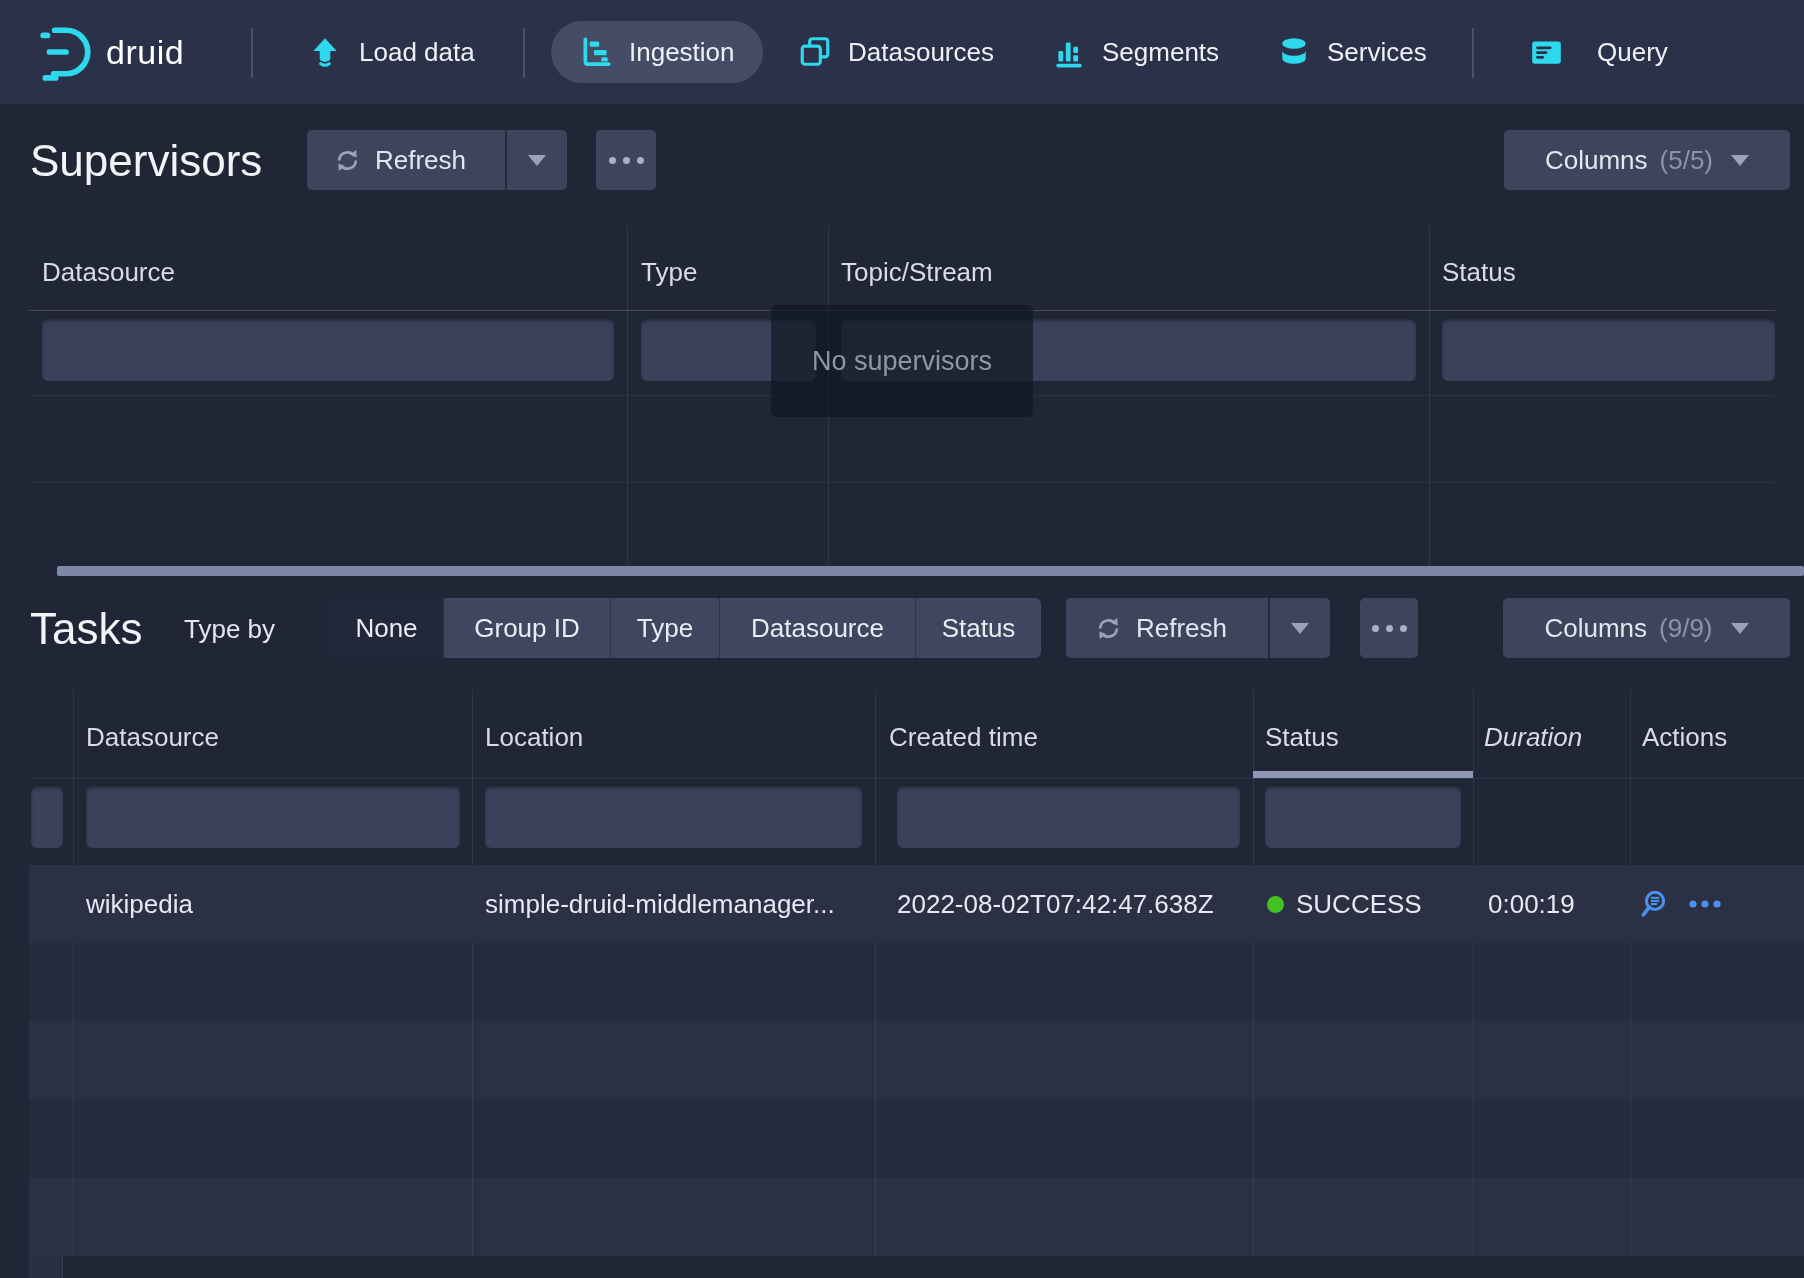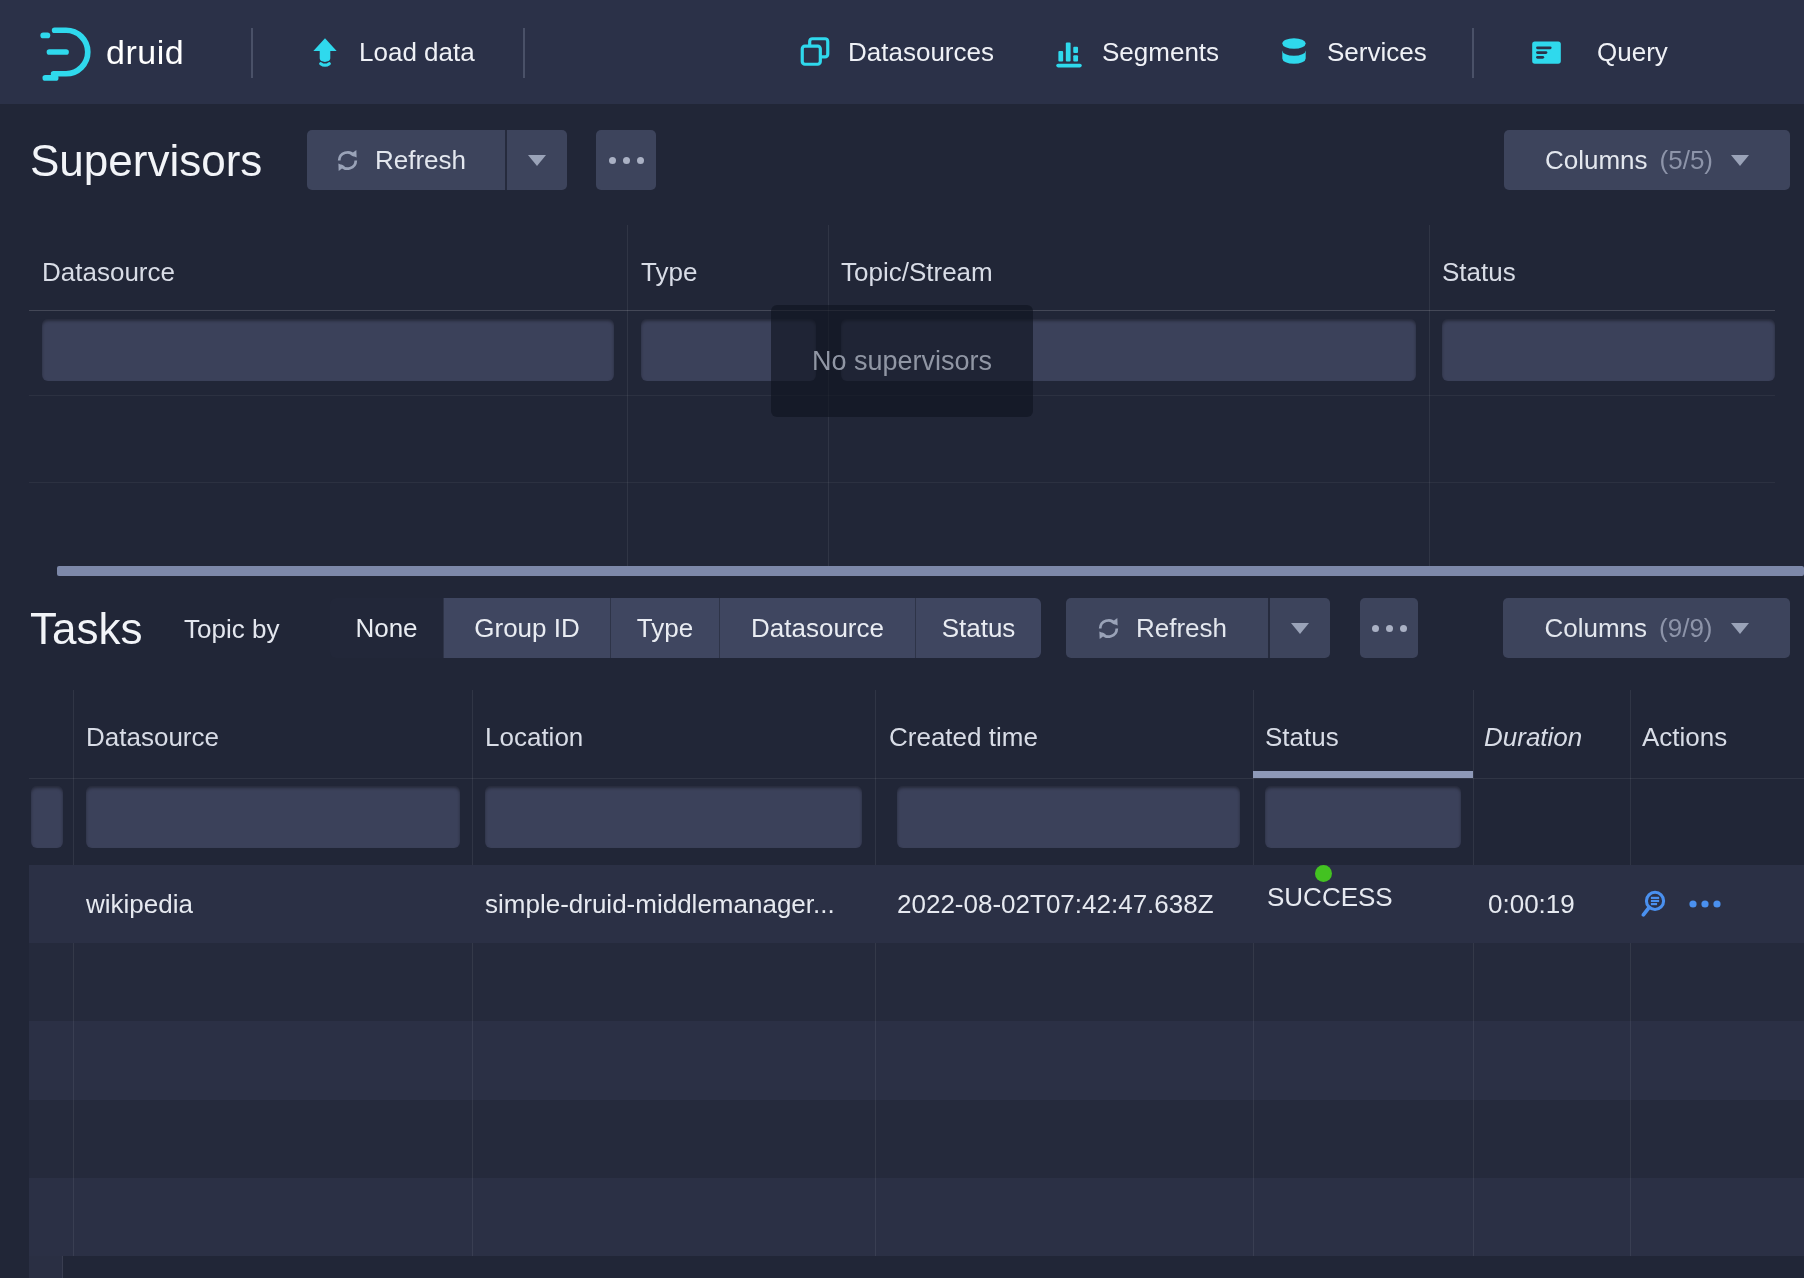--- a/index.html
+++ b/index.html
@@ -79,20 +79,33 @@
         <svg width="36" height="32" viewBox="0 0 34 30">
           <path d="M17 2 L28 14 h-6 v7 c0 4.5 -10 4.5 -10 0 v-7 h-6 Z" fill="#2fd9ed"></path>
           <path d="M13 26 q4 3 8 0" stroke="#2fd9ed" stroke-width="3" fill="none" stroke-linecap="round"></path>
         </svg>
       </span>
       <span>Load data</span>
     </div>
 
     <div class="nav-sep" style="left:523px;"></div>
 
+    <div class="nav-item nav-pill" style="left:551px;">
+      <span class="icon">
+        <svg width="34" height="34" viewBox="0 0 32 32">
+          <path d="M6 4 V25 Q6 27.5 8.5 27.5 H28" stroke="#2fd9ed" stroke-width="3.5" fill="none" stroke-linecap="round"></path>
+          <g fill="#2fd9ed">
+            <rect x="10" y="6" width="9" height="5" rx="1"></rect>
+            <rect x="14" y="14" width="12" height="5" rx="1"></rect>
+            <rect x="21" y="21" width="6" height="4" rx="1"></rect>
+          </g>
+        </svg>
+      </span>
+      <span>Ingestion</span>
+    </div>
 
     <div class="nav-item" style="left:798px;">
       <span class="icon">
         <svg width="34" height="34" viewBox="0 0 32 32">
           <rect x="11" y="3.5" width="17" height="17" rx="2.5" stroke="#2fd9ed" stroke-width="3" fill="none"></rect>
           <rect x="4" y="10.5" width="17" height="17" rx="2.5" stroke="#2fd9ed" stroke-width="3" fill="#2b3148"></rect>
         </svg>
       </span>
       <span>Datasources</span>
     </div>
@@ -193,21 +206,21 @@
 
     <div class="row-border" style="top:170px; width:1746px;"></div>
     <div class="row-border" style="top:257px; width:1746px;"></div>
 
     <div class="empty-overlay" style="left:742px; top:80px; width:262px; height:112px;">No supervisors</div>
   </div>
 
   <div class="hscroll" style="left:57px; top:566px; width:1747px;"></div>
 
   <div class="sec-title" style="left:30px; top:604px;">Tasks</div>
-  <div style="position:absolute; left:184px; top:614px; color:#e3e6ee; font-size:26px;">Topic by</div>
+  <div style="position:absolute; left:184px; top:614px; color:#e3e6ee; font-size:26px;">Type by</div>
 
   <div class="group-wrap" style="left:330px; top:598px;">
     <div class="group-btn active" style="width:113px;">None</div>
     <div class="group-btn" style="width:167px;">Group ID</div>
     <div class="group-btn" style="width:109px;">Type</div>
     <div class="group-btn" style="width:196px;">Datasource</div>
     <div class="group-btn" style="width:126px;">Status</div>
   </div>
 
   <div class="btn split" style="left:1066px; top:598px; width:264px; height:60px;">
@@ -272,21 +285,21 @@
     <div class="filter-input" style="left:57px;   top:96px; width:374px;"></div>
     <div class="filter-input" style="left:456px;  top:96px; width:377px;"></div>
     <div class="filter-input" style="left:868px;  top:96px; width:343px;"></div>
     <div class="filter-input" style="left:1236px; top:96px; width:196px;"></div>
     <div class="row-border" style="top:175px; width:1775px;"></div>
 
     <div class="trow light" style="top:175px; height:78px;">
       <div class="cell" style="left:57px;">wikipedia</div>
       <div class="cell" style="left:456px;">simple-druid-middlemanager...</div>
       <div class="cell" style="left:868px;">2022-08-02T07:42:47.638Z</div>
-      <div class="cell" style="left:1238px;flex-direction:column;">
+      <div class="cell" style="left:1238px;">
         <span class="status-dot" style="background:#43c221;"></span>
         <span>SUCCESS</span>
       </div>
       <div class="cell" style="left:1459px;">0:00:19</div>
       <div class="cell" style="left:1610px; gap:18px;">
         <span class="icon">
           <svg width="31" height="31" viewBox="0 0 30 30">
             <circle cx="15.5" cy="11.5" r="8.3" stroke="#4a90ef" stroke-width="3" fill="none"></circle>
             <g stroke="#4a90ef" stroke-width="2.1">
               <path d="M11.5 8.6 H19.5"></path>

